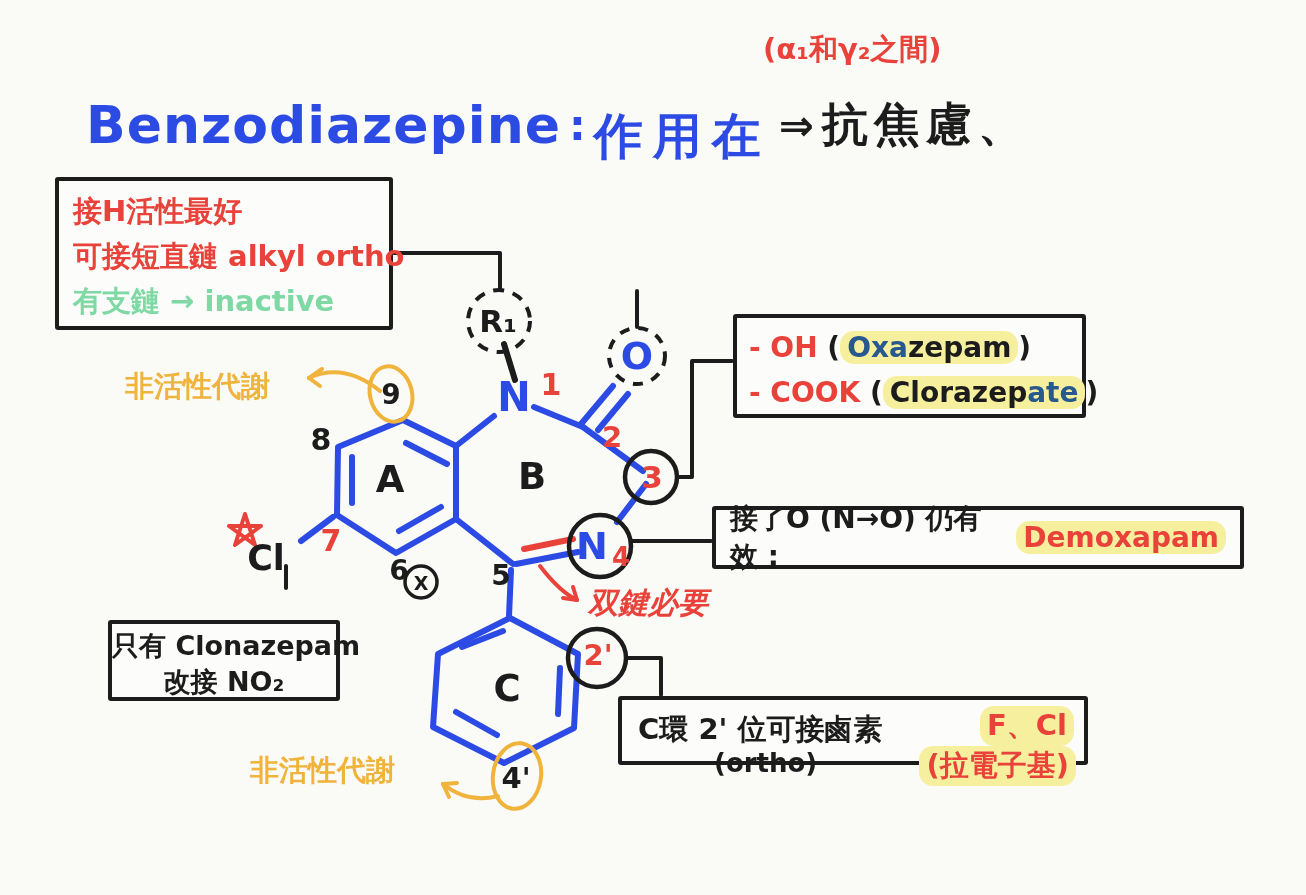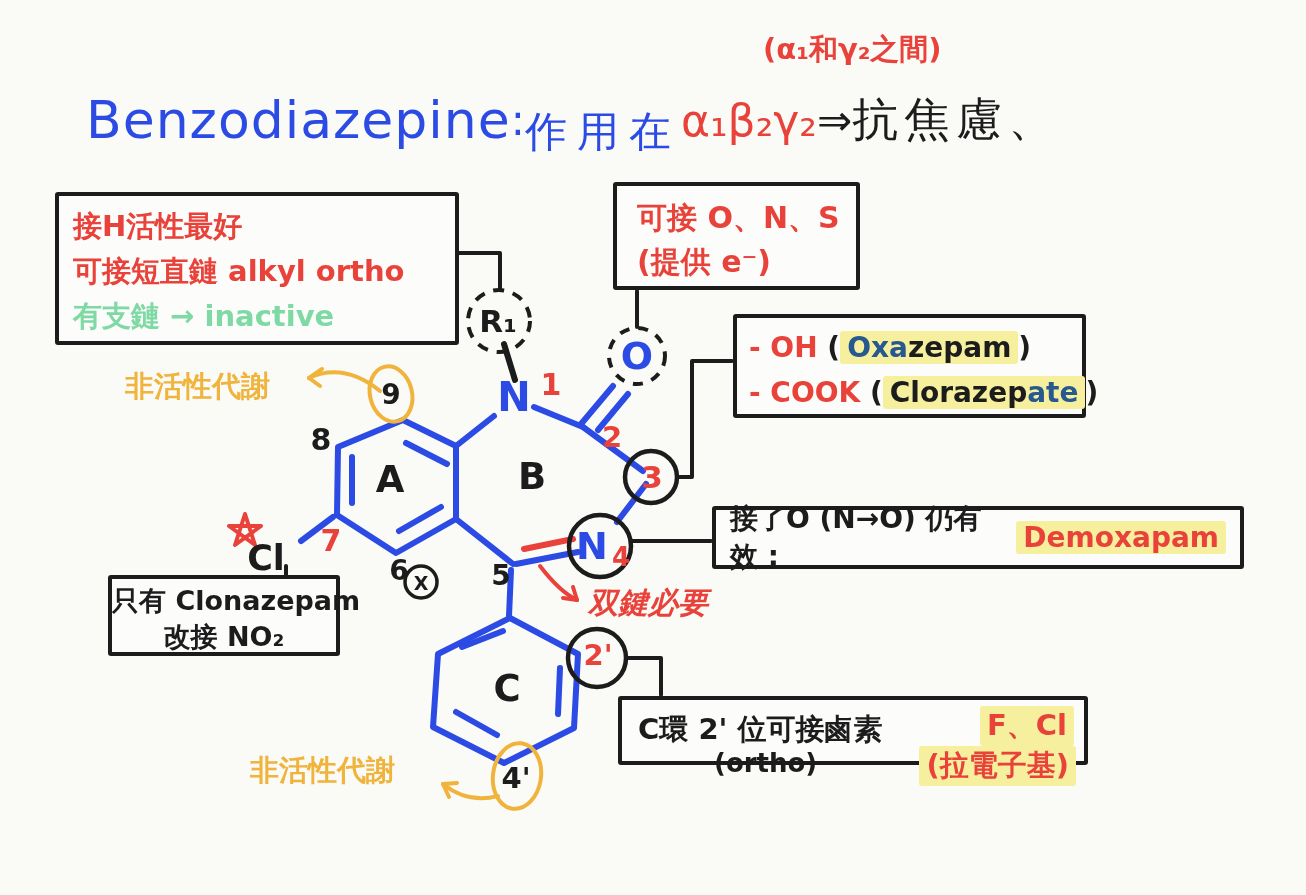--- a/index.html
+++ b/index.html
@@ -10,44 +10,44 @@
     color:#1c1c1c;
   }
   #strokes{position:absolute;left:0;top:0;width:1306px;height:895px;}
   .abs{position:absolute;}
   .ctr{transform:translate(-50%,-50%);white-space:nowrap;}
   .blue{color:#2b4be4;}
   .red{color:#e8423a;}
   .green{color:#7ed9a4;}
   .yellow{color:#f0b43c;}
   .navy{color:#27588e;}
-  .hl{background:#f6f09e;border-radius:3px;padding:0 7px;}
+  .hl{background:#f6f09e;border-radius:14px;padding:0 7px;}
   .notebox{
     position:absolute;border:4px solid #1c1c1c;border-radius:3px;
     background:#fcfcfa;box-sizing:border-box;
   }
   
   .title-row{
-    position:absolute;left:86px;top:80px;display:flex;align-items:center;gap:0;
-    font-weight:normal;
+    position:absolute;left:86px;top:80px;display:flex;align-items:center;gap:8px;
+    font-weight:bold;
   }
   .t-drug{font-size:52px;letter-spacing:1px;}
   .t-colon{font-size:42px;}
-  .t-action{font-size:42px;letter-spacing:10px;margin-top:24px;}
+  .t-action{font-size:49px;letter-spacing:10px;margin-top:24px;}
   .t-receptor{font-size:44px;}
   .t-implies{font-size:42px;}
   .t-effect{font-size:46px;letter-spacing:6px;}
   .t-note{position:absolute;left:763px;top:30px;font-size:29px;font-weight:bold;}
   
   .bx-line{white-space:nowrap;}
-  #box-r1{left:55px;top:192px;width:404px;height:153px;padding:8px 14px;font-size:29px;font-weight:bold;line-height:1.55;}
+  #box-r1{left:55px;top:177px;width:338px;height:153px;padding:8px 14px;font-size:29px;font-weight:bold;line-height:1.55;}
   #box-ons{left:613px;top:182px;width:247px;height:108px;padding:10px 20px;font-size:30px;font-weight:bold;line-height:1.45;}
   #box-c3{left:733px;top:314px;width:353px;height:104px;padding:8px 12px;font-size:28px;font-weight:bold;line-height:1.6;}
   #box-n4{left:712px;top:506px;width:532px;height:63px;padding:0 14px;font-size:28px;font-weight:bold;display:flex;align-items:center;gap:12px;}
-  #box-cl{left:108px;top:575px;width:232px;height:81px;padding:4px 0;font-size:27px;font-weight:bold;text-align:center;line-height:1.35;}
+  #box-cl{left:108px;top:620px;width:232px;height:81px;padding:4px 0;font-size:27px;font-weight:bold;text-align:center;line-height:1.35;}
   #box-cring{left:618px;top:696px;width:470px;height:69px;font-size:29px;font-weight:bold;}
   
   .ring-label{font-size:37px;font-weight:bold;}
   .atom{font-weight:bold;}
   .posnum{font-weight:bold;}
   .handnote{font-weight:bold;white-space:nowrap;}
 </style>
 </head>
 <body>
 
@@ -127,35 +127,30 @@
     </g>
 
     <path d="M245,514 L255,545 L229,526 L261,526 L235,545 Z" stroke="#e8423a" stroke-width="4" fill="none" stroke-linejoin="round"></path>
   </svg>
 
   <div class="t-note red">(α₁和γ₂之間)</div>
   <div class="title-row">
     <span class="t-drug blue">Benzodiazepine</span>
     <span class="t-colon blue">:</span>
     <span class="t-action blue">作用在</span>
-    <span class="t-receptor red">α₁β₂γ₂</span>
     <span class="t-implies">⇒</span>
     <span class="t-effect">抗焦慮、</span>
   </div>
 
   <div class="notebox" id="box-r1">
     <div class="bx-line red">接H活性最好</div>
     <div class="bx-line red">可接短直鏈 alkyl ortho</div>
     <div class="bx-line green">有支鏈 → inactive</div>
   </div>
 
-  <div class="notebox" id="box-ons">
-    <div class="bx-line red">可接 O、N、S</div>
-    <div class="bx-line red">(提供 e⁻)</div>
-  </div>
 
   <div class="notebox" id="box-c3">
     <div class="bx-line">
       <span class="red">- OH</span>
       <span>(</span><span class="hl"><span class="navy">Oxa</span><span>zepam</span></span><span>)</span>
     </div>
     <div class="bx-line">
       <span class="red">- COOK</span>
       <span>(</span><span class="hl"><span>Clorazep</span><span class="navy">ate</span></span><span>)</span>
     </div>

